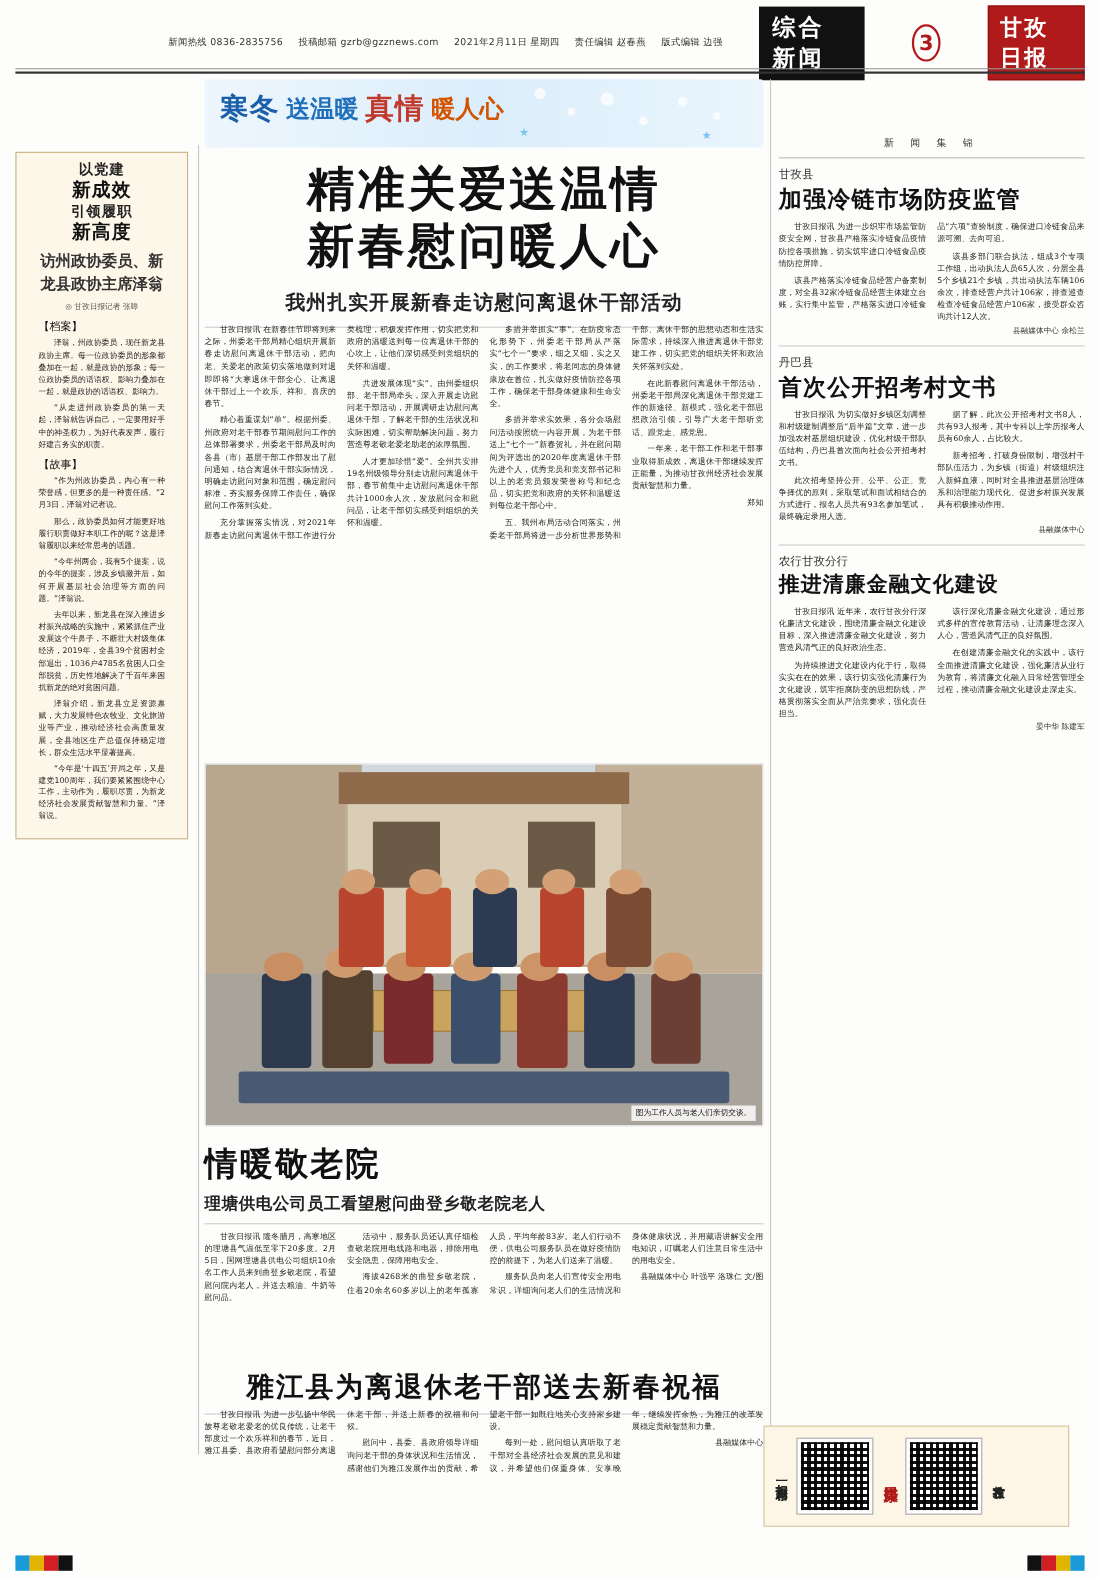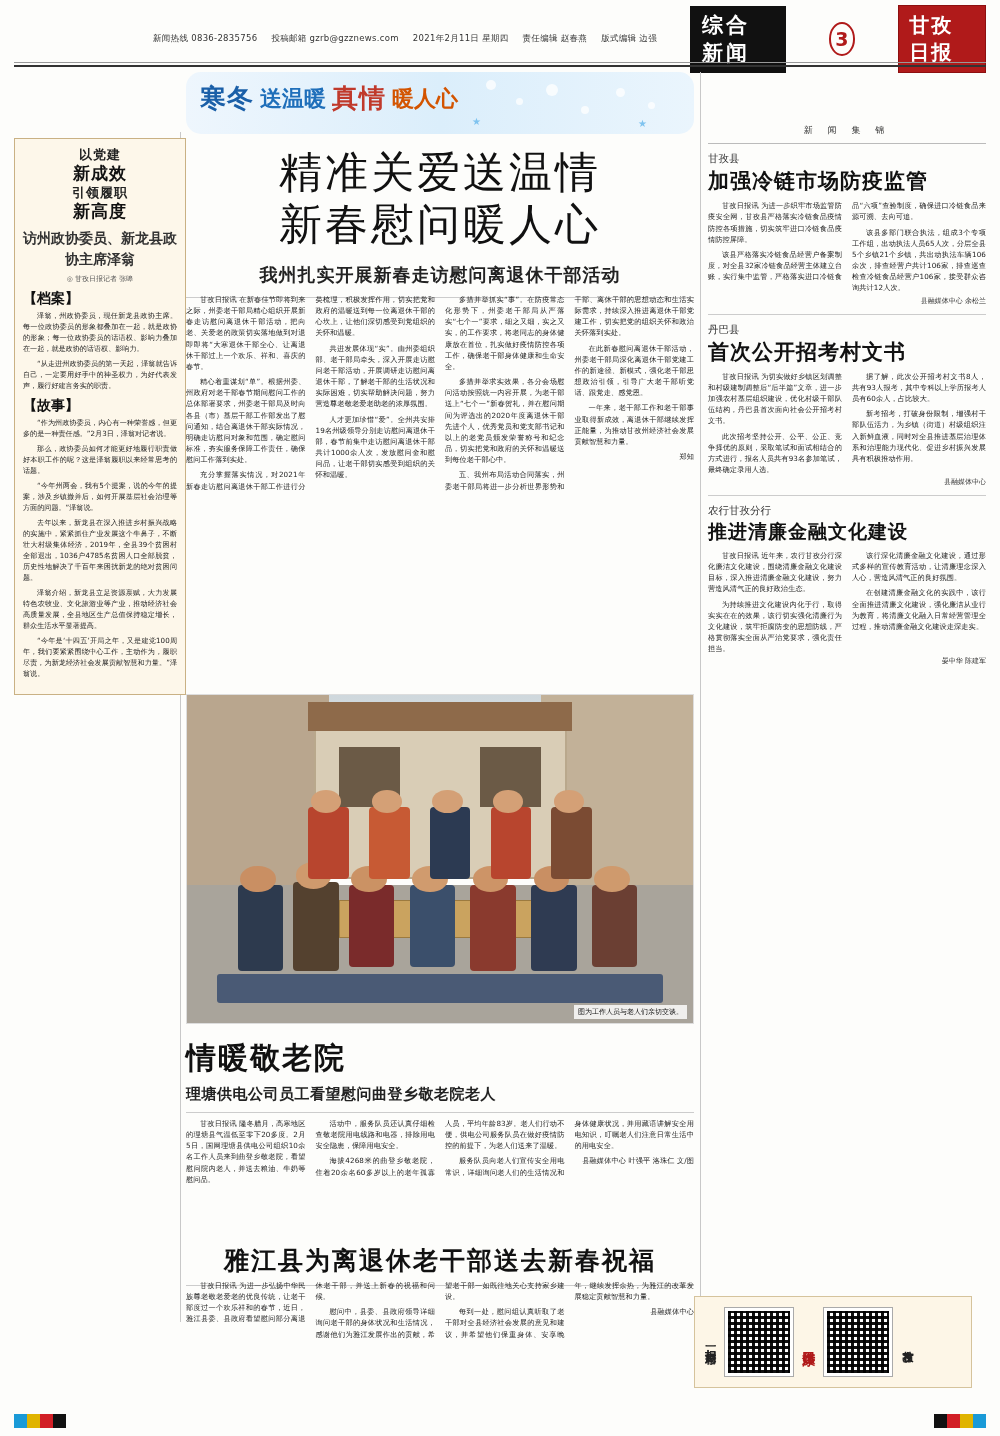--- a/index.html
+++ b/index.html
@@ -48,66 +48,66 @@
   .frame{
     position:absolute;left:14px;top:72px;width:972px;height:1318px;
   }
   .col-left{position:absolute;left:0;top:66px;width:160px;height:1180px;}
   .col-right{position:absolute;left:694px;top:52px;width:278px;}
 
   
   .banner{
     position:absolute;left:172px;top:0;width:508px;height:62px;
     background:linear-gradient(90deg,#eef6fd 0%,#dbeefb 50%,#eaf5fd 100%);
-    border-radius:15px;overflow:hidden;
+    border-radius:3px;overflow:hidden;
   }
   .banner .snow{position:absolute;border-radius:50%;background:#fff;opacity:.75;}
   .banner-text{
     position:absolute;left:14px;top:9px;display:flex;align-items:center;gap:6px;
   }
   .bt1{font-size:26px;font-weight:bold;color:#1a5fa8;letter-spacing:1px;}
   .bt2{font-size:22px;font-weight:bold;color:#1f6fba;}
   .bt3{font-size:26px;font-weight:bold;color:#c0392b;letter-spacing:1px;}
   .bt4{font-size:22px;font-weight:bold;color:#d35400;font-family:Liberation Serif, serif;}
   .banner-star{position:absolute;color:#7fc3ef;font-size:10px;}
 
   
   .headline-wrap{position:absolute;left:172px;top:74px;width:508px;text-align:center;}
   .headline{
-    font-size:43px;font-weight:normal;letter-spacing:3px;line-height:1.22;
+    font-size:43px;font-weight:bold;letter-spacing:3px;line-height:1.22;
     font-family:"DejaVu Sans","Liberation Sans",sans-serif;color:#111;
   }
   .subhead{
     margin-top:12px;font-size:18px;letter-spacing:1px;color:#222;font-weight:bold;
   }
   .hr-thin{width:508px;height:1px;background:#ccc;margin-top:10px;}
 
   
   .body-cols{
     column-gap:10px;
     font-size:7.2px;line-height:1.55;text-align:justify;color:#222;
     letter-spacing:.1px;
   }
   .body-cols p{margin:0 0 4px 0;text-indent:14px;}
   .sig{text-align:right;font-size:7.2px;margin-top:2px;}
 
   
   .lbox{
-    border:1px solid #c9b184;background:#fdf7ea;padding:8px 8px 10px;
-    box-sizing:border-box;width:172px;
+    border:1px solid #c9b184;background:#fdf7ea;padding:8px 20px 10px;
+    box-sizing:border-box;width:157px;
   }
   .lbox-title{text-align:center;line-height:1.25;margin-bottom:6px;}
   .lt-small{font-size:13px;font-weight:bold;letter-spacing:1px;color:#222;}
   .lt-big{font-size:17px;font-weight:bold;letter-spacing:1px;color:#111;}
   .lbox-sub{
     text-align:center;font-size:14px;line-height:1.5;font-weight:bold;color:#333;
     margin:4px 0 4px;
   }
   .lbox-byline{text-align:center;font-size:7px;color:#555;margin-bottom:6px;}
-  .ltag{font-size:14px;font-weight:bold;color:#111;margin:5px 0 3px;}
+  .ltag{font-size:10px;font-weight:normal;color:#111;margin:5px 0 3px;}
   .lbox p{margin:0 0 4px 0;font-size:7.1px;line-height:1.55;text-align:justify;text-indent:14px;color:#222;}
 
   
   .photo{
     position:absolute;left:172px;top:622px;width:508px;height:330px;
     overflow:hidden;border:1px solid #ddd;box-sizing:border-box;
   }
   .photo .sky{position:absolute;left:0;top:0;width:100%;height:36%;background:linear-gradient(#cfd8dd,#e6e3da);}
   .photo .wallL{position:absolute;left:0;top:0;width:28%;height:60%;background:#b9a68e;}
   .photo .wallR{position:absolute;right:0;top:0;width:30%;height:58%;background:#c2b198;}

